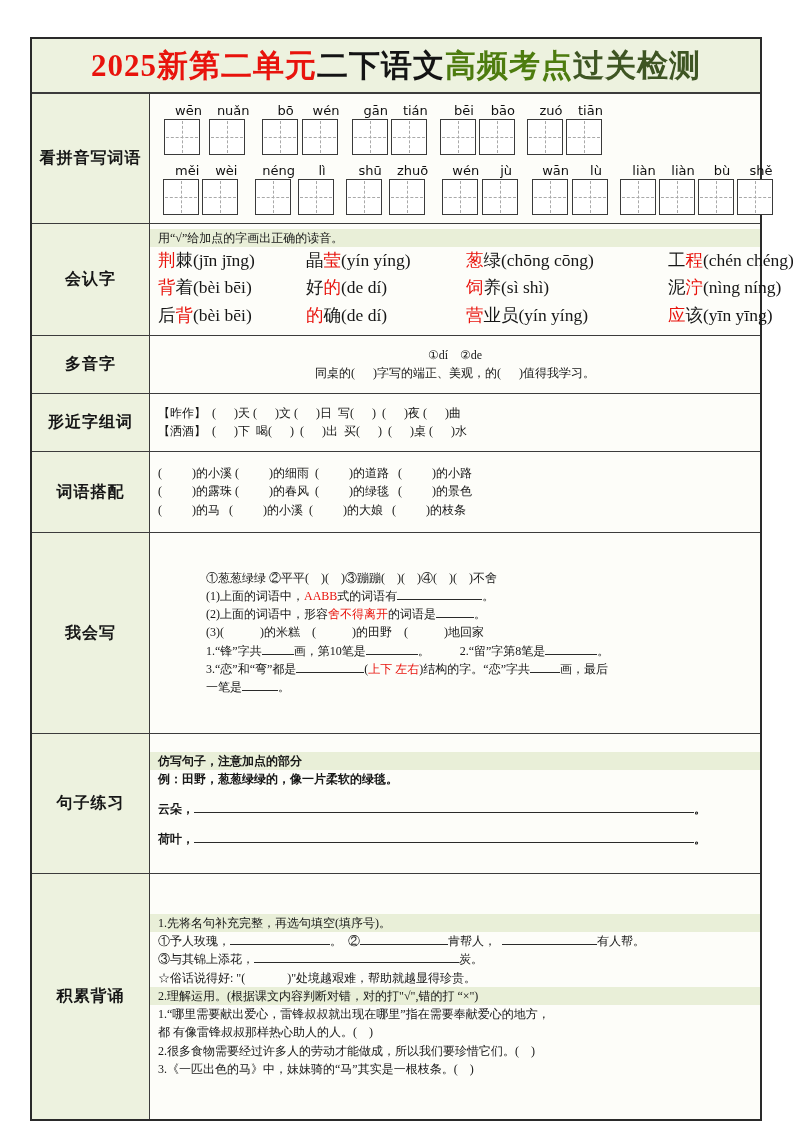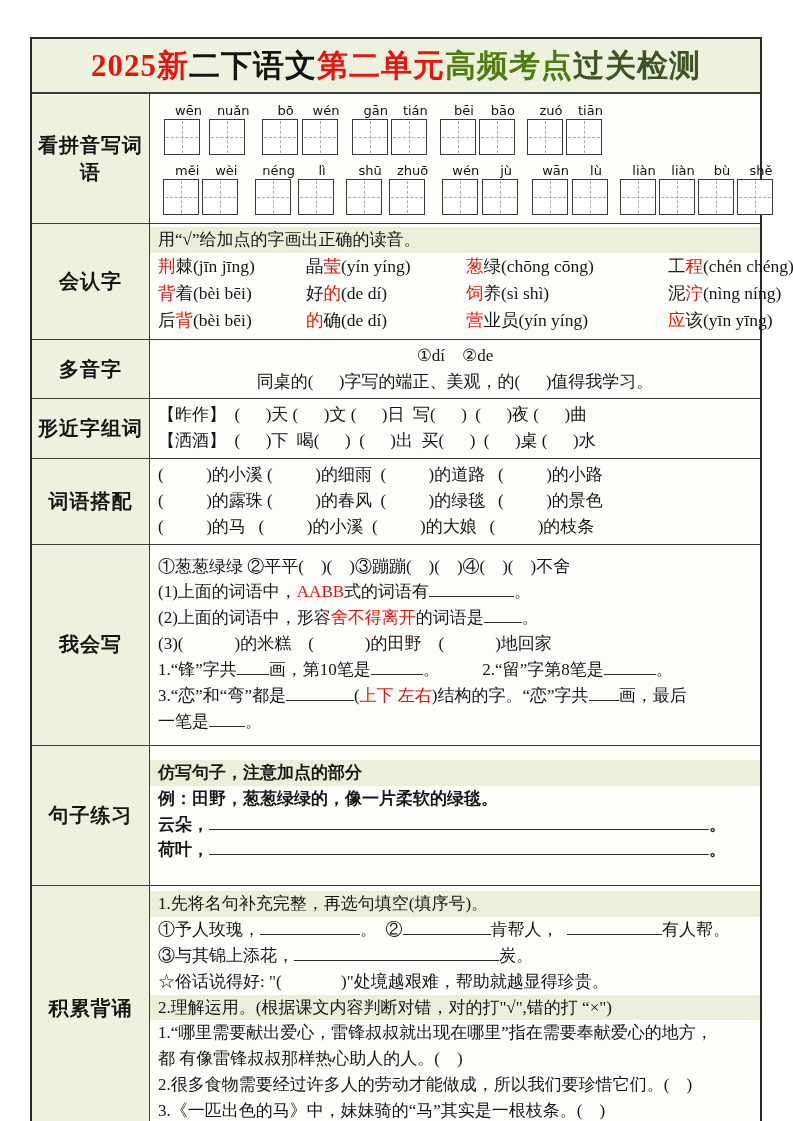--- a/index.html
+++ b/index.html
@@ -7,26 +7,26 @@
        font-family:"Liberation Serif","DejaVu Serif",serif;color:#161616;}
   .sheet{position:absolute;left:30px;top:37px;width:732px;
          border:2px solid #2a2a2a;background:#fdfdf9;box-sizing:border-box;}
   .title-row{background:#edf2df;min-height:53px;display:flex;align-items:center;
              justify-content:center;font-size:31px;font-weight:bold;letter-spacing:1px;
              border-bottom:2px solid #3c3c3c;}
   .row{display:flex;border-bottom:1.6px solid #3c3c3c;}
   .row:last-child{border-bottom:none;}
   .row-hd{flex:0 0 118px;width:118px;background:#edf2df;border-right:1.6px solid #3c3c3c;
           display:flex;align-items:center;justify-content:center;text-align:center;
-          font-size:20px;font-weight:bold;letter-spacing:1px;padding:0 2px;box-sizing:border-box;}
+          font-size:16px;font-weight:bold;letter-spacing:1px;padding:0 2px;box-sizing:border-box;}
   .row-ct{flex:1;padding:3px 0 4px;display:flex;flex-direction:column;justify-content:center;min-width:0;}
-  .line{font-size:17px;line-height:1.52;padding:0 8px;white-space:pre-wrap;}
+  .line{font-size:12px;line-height:1.52;padding:0 8px;white-space:pre-wrap;}
   .line.band{background:#e9efd8;}
   .line.center{text-align:center;}
-  .line.sp{}
+  .line.sp{margin-top:12px;}
   .blank{display:inline-block;border-bottom:1.4px solid #2a2a2a;height:0.95em;vertical-align:baseline;}
   .cells{display:flex;font-size:17.5px;line-height:1.56;padding:0 8px;white-space:pre;align-items:center;}
   .cell{flex:0 0 auto;}
   .cell:nth-child(1){width:148px;}
   .cell:nth-child(2){width:160px;}
   .cell:nth-child(3){width:202px;}
   .cell:nth-child(4){flex:1;}
   .pin-wrap{padding:5px 0 2px 13px;}
   .pin-line{display:flex;margin-bottom:7px;}
   .pin-line:last-child{margin-bottom:2px;}
@@ -36,31 +36,31 @@
              height:17px;line-height:17px;color:#101010;margin-left:12px;}
   .tian{width:36px;height:36px;border:1.5px solid #3a3a3a;position:relative;
         background:#ffffff;box-sizing:border-box;}
   .tian .hline{position:absolute;left:1px;right:1px;top:50%;border-top:1px dashed #a9a9a9;}
   .tian .vline{position:absolute;top:1px;bottom:1px;left:50%;border-left:1px dashed #a9a9a9;}
   [data-name="section-polyphonic-characters"] .row-ct{min-height:50px;}
   [data-name="section-similar-characters"] .row-ct{min-height:50px;}
   [data-name="section-word-matching"] .row-ct{min-height:73px;}
   [data-name="section-character-recognition"] .row-ct{min-height:104px;}
   [data-name="section-sentence-practice"] .row-ct{min-height:126px;padding-bottom:10px;font-weight:bold;}
-  [data-name="section-writing-practice"] .row-ct{min-height:193px;}
+  [data-name="section-writing-practice"] .row-ct{min-height:193px;padding-left:48px;}
   [data-name="section-recitation"] .row-ct{min-height:238px;}
 </style>
 </head>
 <body>
 
 <div class="sheet" data-name="worksheet">
   <div class="title-row" id="title-row" data-name="page-title">
       <span data-name="text-segment" style="color: rgb(232, 19, 12);">2025新</span>
+      <span data-name="text-segment" style="color: rgb(232, 19, 12);">第二单元</span>
       <span data-name="text-segment" style="color: rgb(20, 20, 20);">二下语文</span>
-      <span data-name="text-segment" style="color: rgb(232, 19, 12);">第二单元</span>
       <span data-name="text-segment" style="color: #4d7c0f;">高频考点</span>
       <span data-name="text-segment" style="color: rgb(62, 85, 35);">过关检测</span>
     </div>
   <div id="sections" data-name="worksheet-body">
       <div class="row" data-name="section-pinyin-writing">
         <div class="row-hd" data-name="section-header-pinyin-writing">看拼音写词语</div>
         <div class="row-ct" data-name="section-content-pinyin-writing">
           <div class="pin-wrap" data-name="pinyin-grid">
             <div class="pin-line" data-name="pinyin-row">
               <div class="pin-group" data-name="pinyin-word-group">

